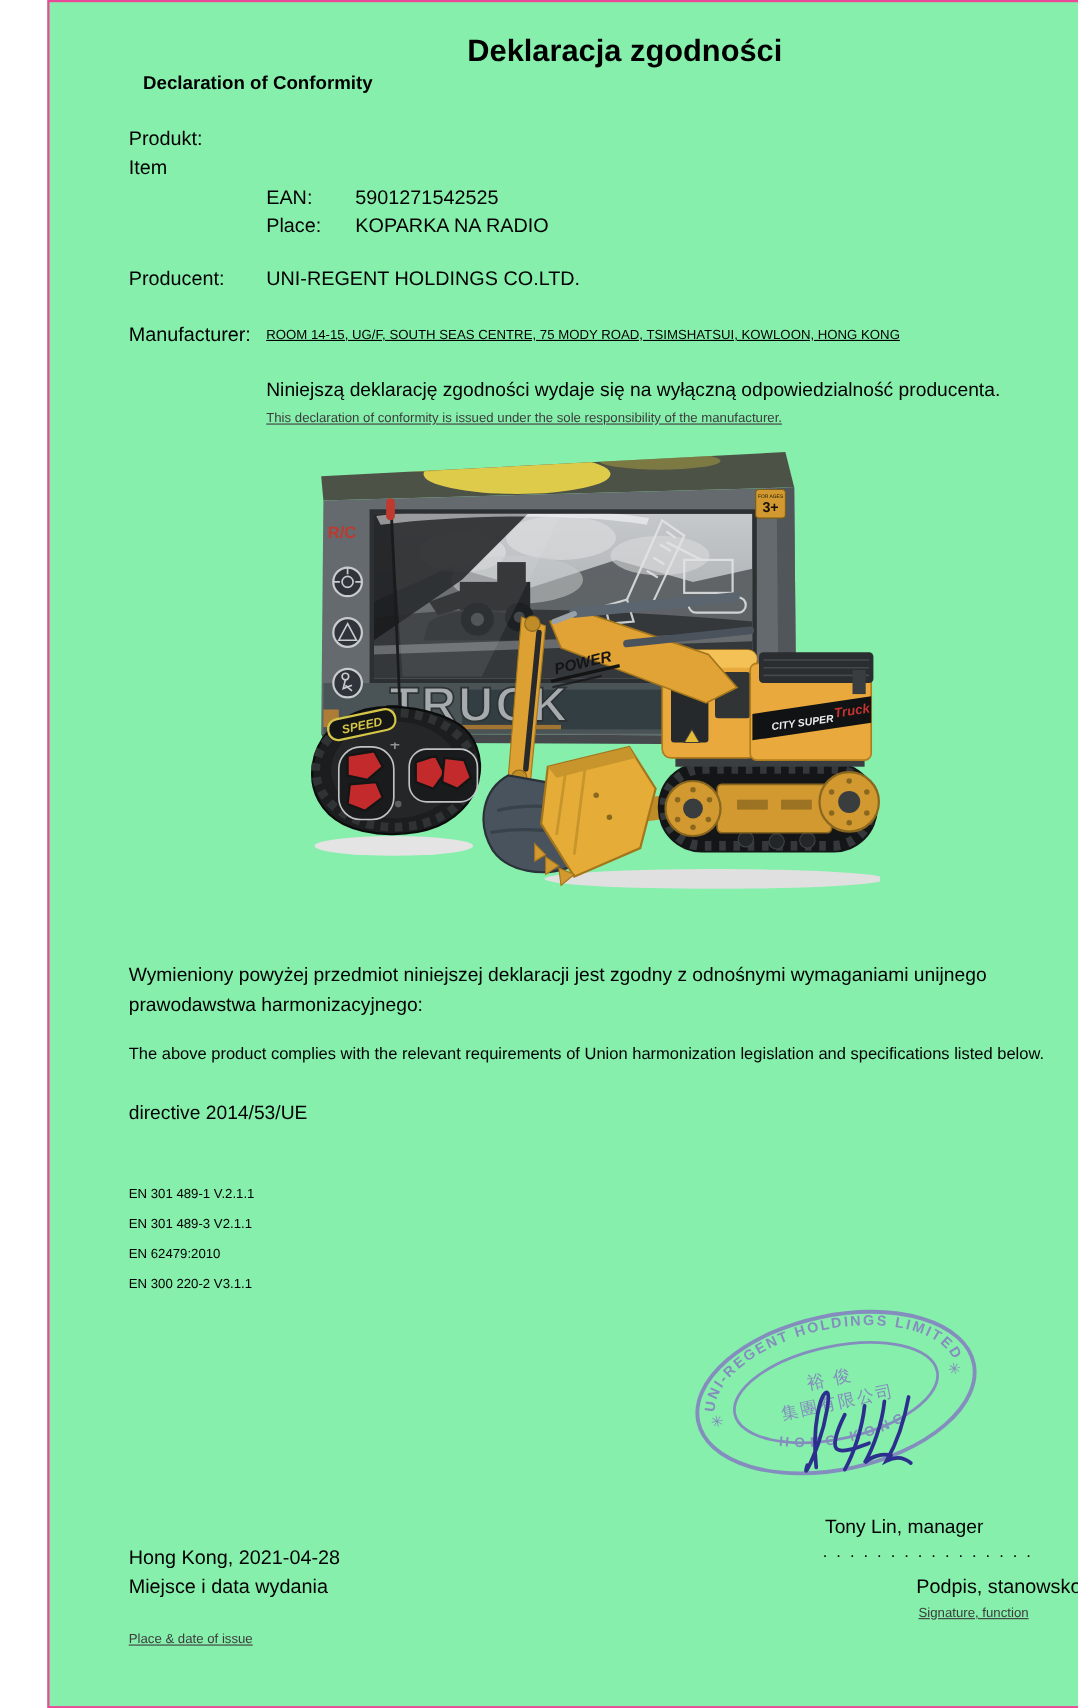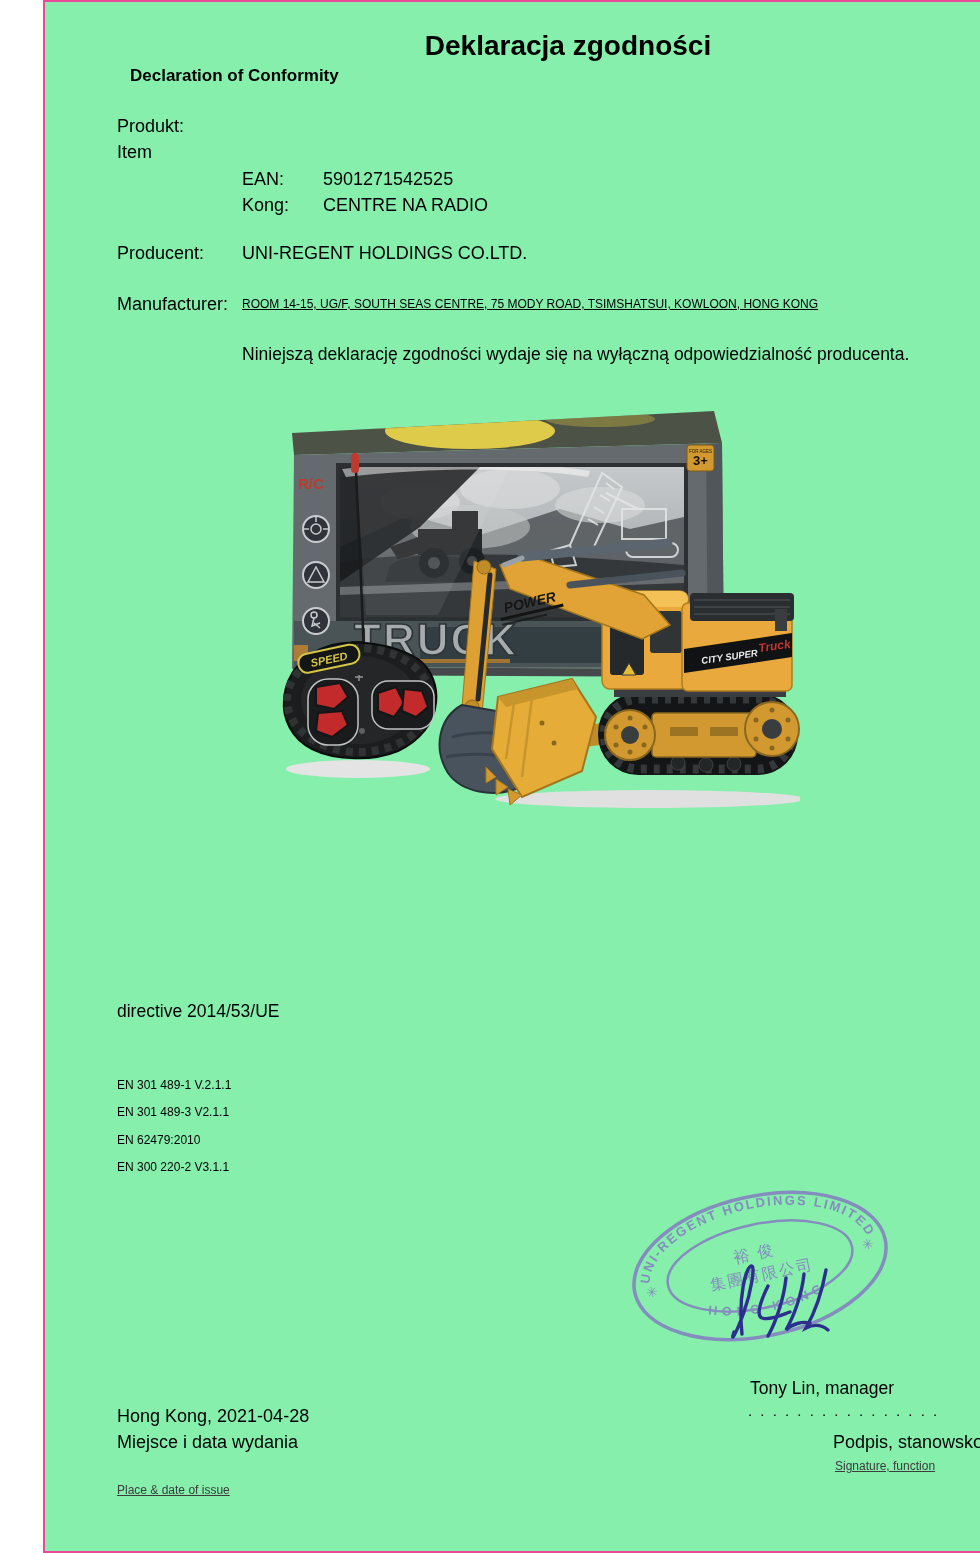--- a/index.html
+++ b/index.html
@@ -24,29 +24,30 @@
 
 <div class="page">
 
   <div class="abs title-pl">Deklaracja zgodności</div>
   <div class="abs title-en">Declaration of Conformity</div>
 
   <div class="abs t18" style="left:72px;top:114px">Produkt:</div>
   <div class="abs t18" style="left:72px;top:140px">Item</div>
   <div class="abs t18" style="left:197px;top:167px">EAN:</div>
   <div class="abs t18" style="left:278px;top:167px">5901271542525</div>
-  <div class="abs t18" style="left:197px;top:193px">Kong:</div>
-  <div class="abs t18" style="left:278px;top:193px">CENTRE NA RADIO</div>
+  <div class="abs t18" style="left:197px;top:193px">Place:</div>
+  <div class="abs t18" style="left:278px;top:193px">KOPARKA NA RADIO</div>
 
   <div class="abs t18" style="left:72px;top:241px">Producent:</div>
   <div class="abs t18" style="left:197px;top:241px">UNI-REGENT HOLDINGS CO.LTD.</div>
   <div class="abs t18" style="left:72px;top:292px">Manufacturer:</div>
   <div class="abs t15" style="left:197px;top:295px">ROOM 14-15, UG/F, SOUTH SEAS CENTRE, 75 MODY ROAD, TSIMSHATSUI, KOWLOON, HONG KONG</div>
 
   <div class="abs t17" style="left:197px;top:342px">Niniejszą deklarację zgodności wydaje się na wyłączną odpowiedzialność producenta.</div>
+  <div class="abs t15 muted" style="left:197px;top:371px">This declaration of conformity is issued under the sole responsibility of the manufacturer.</div>
 
   <svg class="abs" style="left:225px;top:395px" width="530" height="420" viewBox="0 0 530 420">
     <defs>
       <linearGradient id="skyg" x1="0" y1="0" x2="0" y2="1">
         <stop offset="0" stop-color="#c6c9cb"></stop>
           <stop offset="1" stop-color="#9aa0a3"></stop>
       </linearGradient>
       <clipPath id="topclip">
           <polygon points="22,36 444,14 452,46 24,58"></polygon>
         </clipPath>
@@ -226,20 +227,22 @@
         <path d="M244,306 L236,362 M262,300 L252,380" stroke="#c8952c" stroke-width="2.5"></path>
         <circle cx="272" cy="326" r="2.5" fill="#8a671f"></circle>
           <circle cx="284" cy="346" r="2.5" fill="#8a671f"></circle>
         <polygon points="252,398 240,408 238,392" fill="#d1992f" stroke="#a3761c"></polygon>
         <polygon points="238,390 226,398 226,382" fill="#d1992f" stroke="#a3761c"></polygon>
         <polygon points="226,380 216,386 216,370" fill="#d1992f" stroke="#a3761c"></polygon>
       </g>
     </g>
   </svg>
 
+  <div class="abs t17 wrap" style="left:72px;top:871px;width:860px;line-height:27px">Wymieniony powyżej przedmiot niniejszej deklaracji jest zgodny z odnośnymi wymaganiami unijnego prawodawstwa harmonizacyjnego:</div>
+  <div class="abs" style="left:72px;top:948px;font-size:15px">The above product complies with the relevant requirements of Union harmonization legislation and specifications listed below.</div>
   <div class="abs t17" style="left:72px;top:999px">directive 2014/53/UE</div>
 
   <div class="abs" style="left:72px;top:1070px">
     <div class="std">EN 301 489-1 V.2.1.1</div>
     <div class="std">EN 301 489-3 V2.1.1</div>
     <div class="std">EN 62479:2010</div>
     <div class="std">EN 300 220-2 V3.1.1</div>
   </div>
 
   <svg class="abs" style="left:565px;top:1172px" width="300" height="185" viewBox="0 0 300 185">

